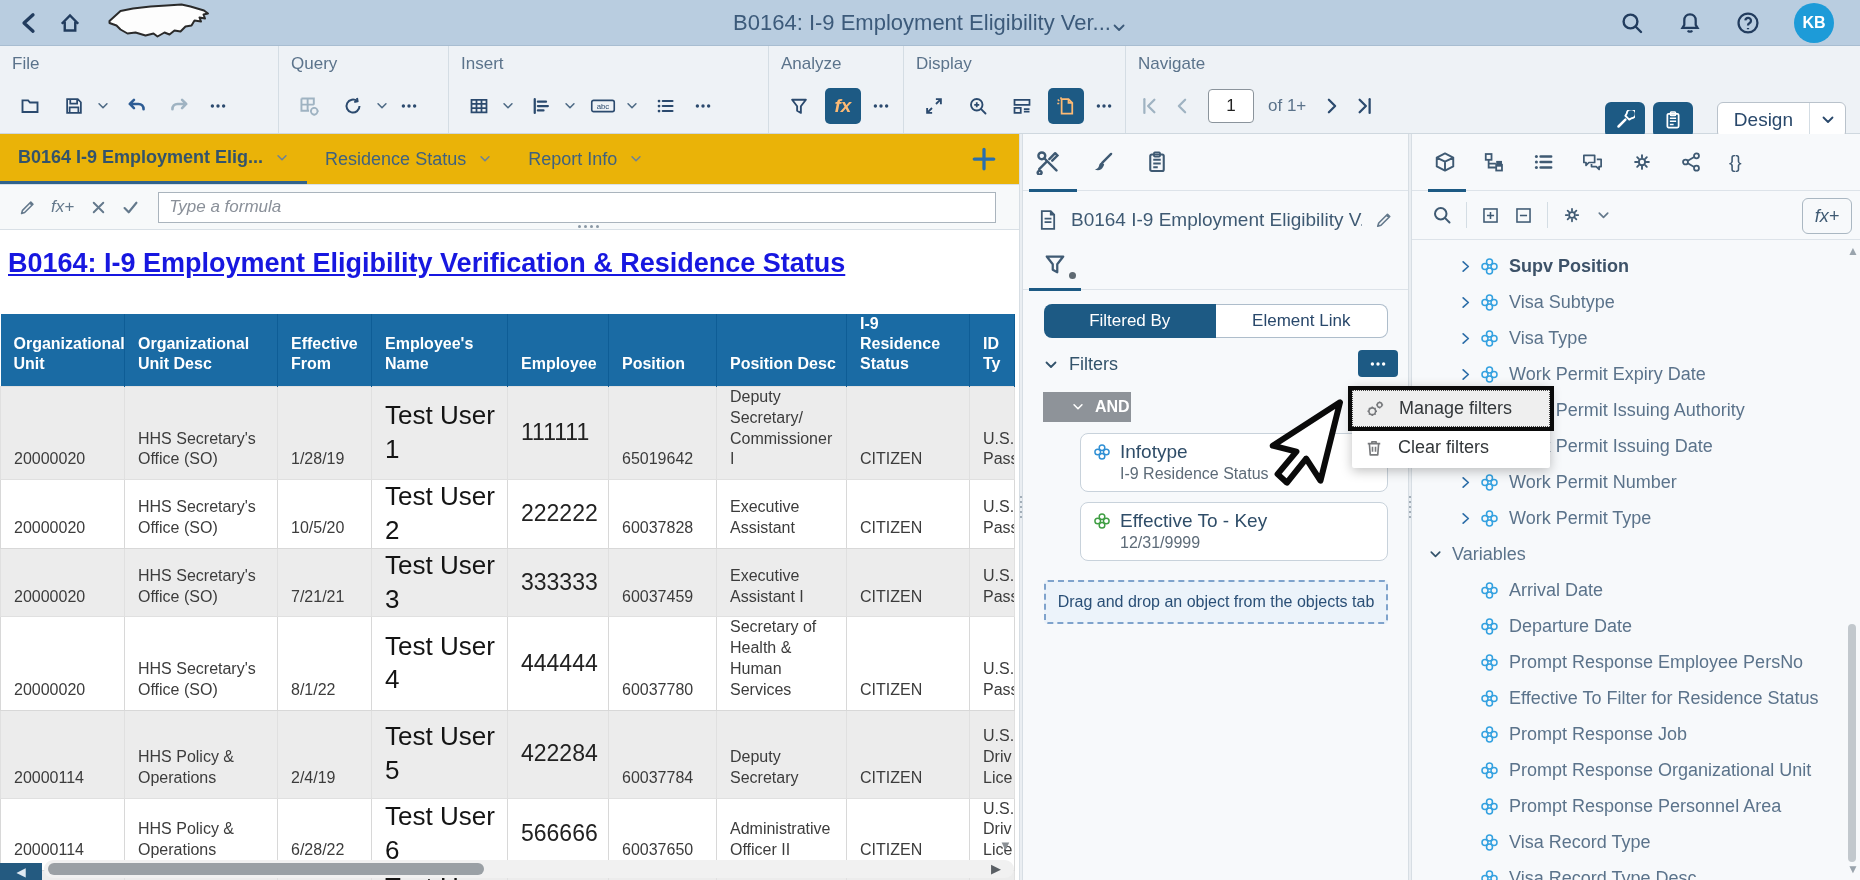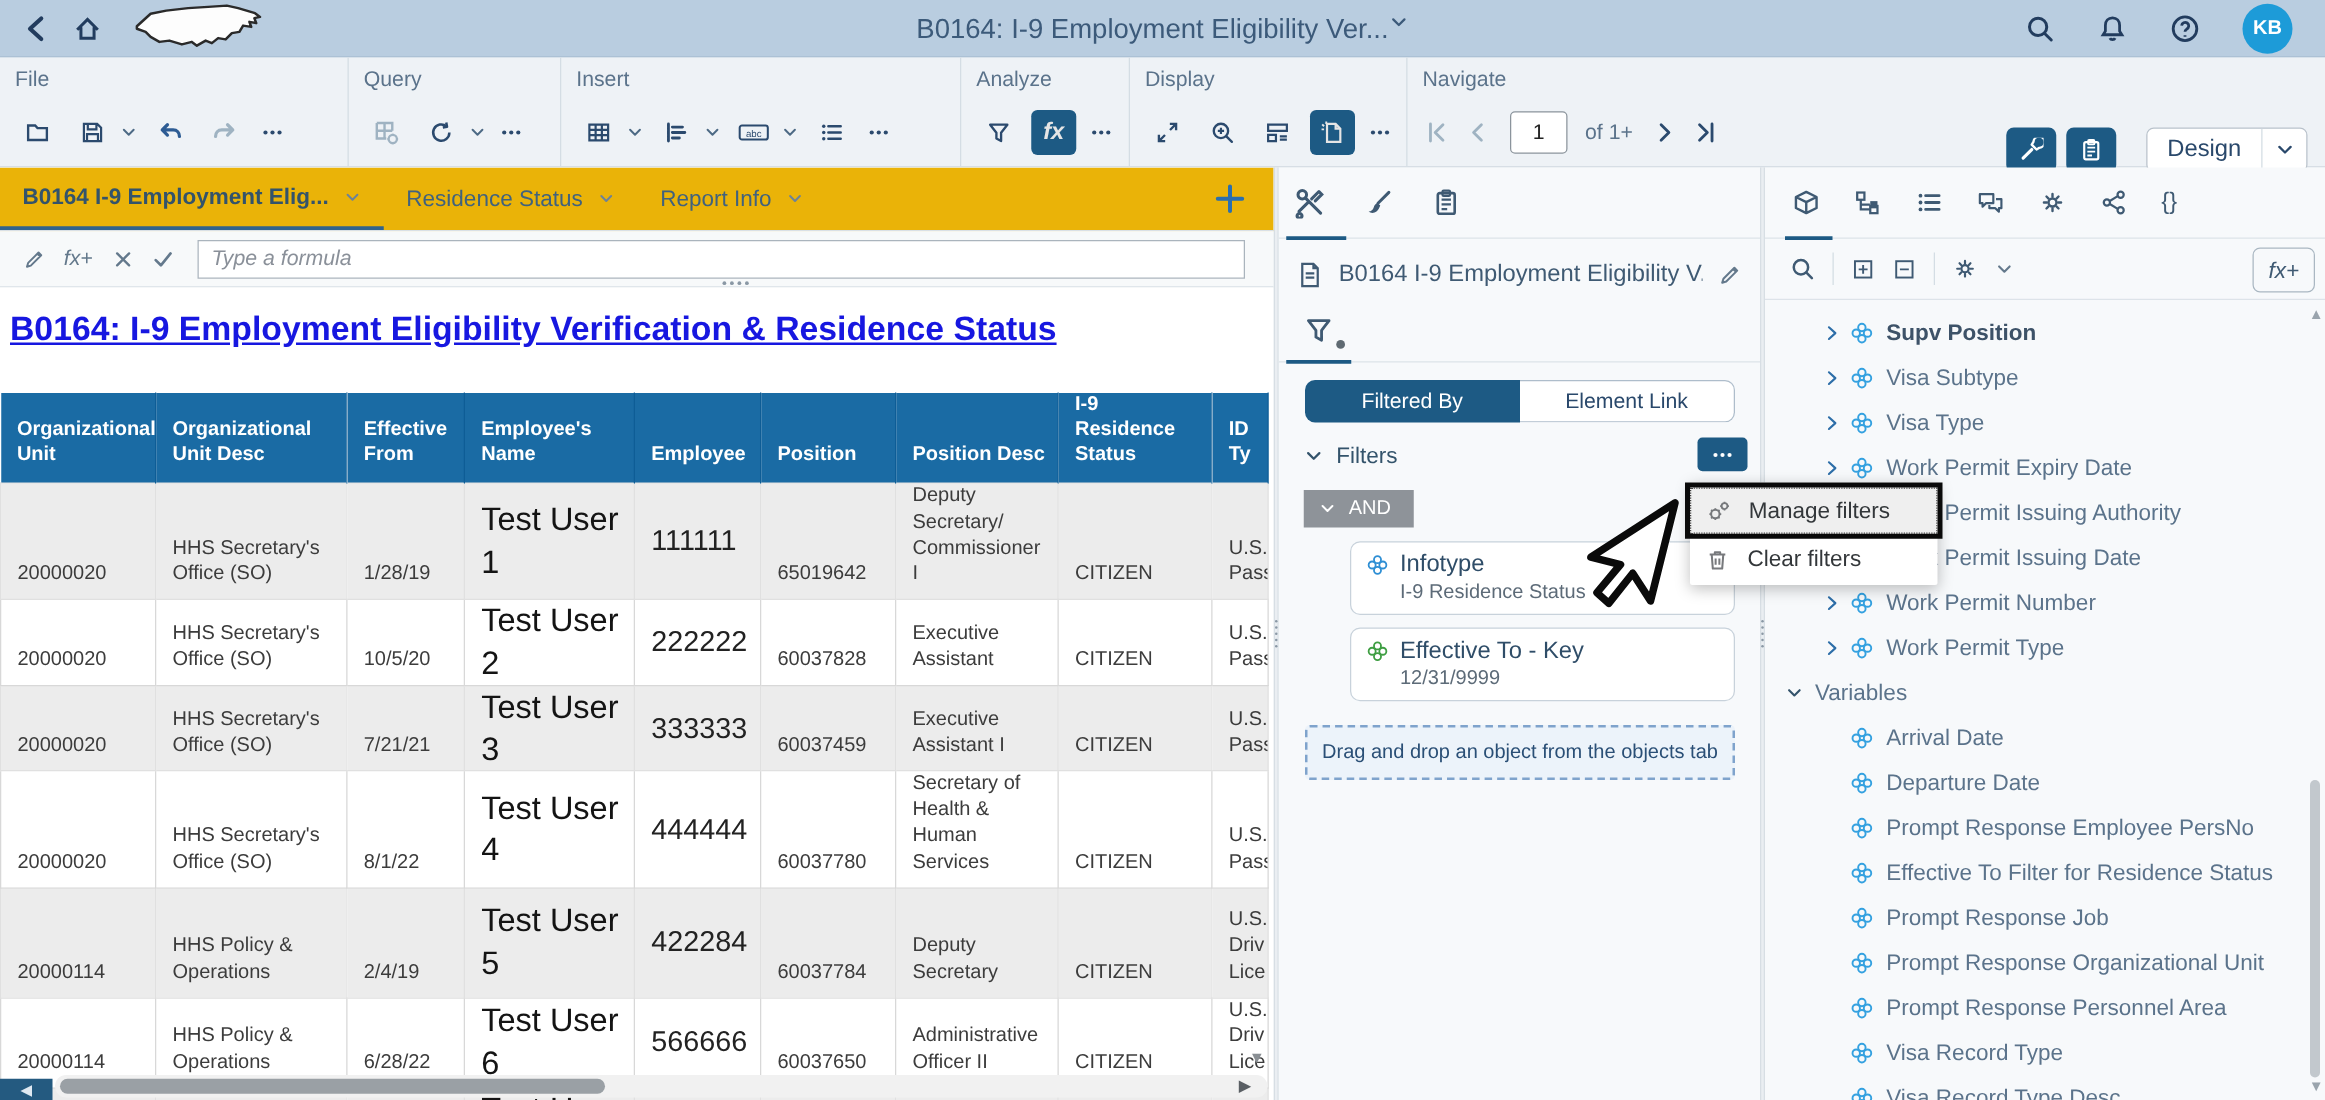--- a/index.html
+++ b/index.html
@@ -4,34 +4,34 @@
 <style>
   *{box-sizing:border-box;margin:0;padding:0;font-family:"Liberation Sans",sans-serif}
   html,body{width:1860px;height:880px;overflow:hidden;background:#fff;position:relative}
   svg{display:block}
 
   
   #topbar{position:absolute;left:0;top:0;width:1860px;height:46px;background:#b9cde0;display:flex;align-items:center;border-bottom:1px solid #a8bdd1}
   .tb-left{display:flex;align-items:center;gap:16px;padding-left:18px}
   .tb-ic{color:#223c5e;width:24px;height:24px;cursor:pointer}
   #nc-logo{margin-left:6px}
-  #tb-title{position:absolute;left:50%;transform:translateX(-50%);display:flex;align-items:flex-start;gap:0;color:#3c5a7a;font-size:22px;white-space:nowrap}
+  #tb-title{position:absolute;left:50%;transform:translateX(-50%);display:flex;align-items:flex-end;gap:0;color:#3c5a7a;font-size:22px;white-space:nowrap}
   .tb-right{position:absolute;right:0;top:0;height:46px;display:flex;align-items:center;gap:34px;padding-right:26px}
   .avatar{width:40px;height:40px;border-radius:50%;background:#1d9bd8;color:#fff;font-size:16px;font-weight:bold;display:flex;align-items:center;justify-content:center}
 
   
   #toolbar{position:absolute;left:0;top:46px;width:1860px;height:88px;background:#eef2f6;border-bottom:1px solid #cfd8df;display:flex}
   .tgroup{padding:8px 10px 0 12px;border-right:1px solid #d4dde4;height:100%}
   .tgroup:last-of-type{border-right:none}
   .tg-label{color:#5b738b;font-size:17px;height:26px}
   .tg-row{display:flex;align-items:center;gap:8px;margin-top:8px}
   .tbtn{min-width:36px;height:36px;border-radius:5px;display:flex;align-items:center;justify-content:center;color:#2b4a6e;cursor:pointer}
   .tbtn.small{min-width:24px}
   .tbtn.dis{color:#9fb3c2}
-  .tbtn.active{background:#1d5a84;color:#e5e5e5}
+  .tbtn.active{background:#1d5a84;color:#fdba74}
   .chev{width:14px;height:14px;color:#4d6a85;margin-left:-4px}
   .fx-txt{font-style:italic;font-size:19px;font-weight:bold}
   .page-box{width:46px;height:34px;border:1px solid #8b949c;border-radius:4px;background:#fff;color:#222;font-size:17px;display:flex;align-items:center;justify-content:center;margin:0 6px}
   .of-label{color:#5b738b;font-size:17px;margin-right:6px;white-space:nowrap}
   #tb-right-btns{position:absolute;right:14px;top:56px;display:flex;gap:8px;align-items:center}
   .sqbtn{width:40px;height:36px;border-radius:6px;background:#1d5a84;color:#fff;display:flex;align-items:center;justify-content:center;cursor:pointer}
   #design-btn{height:36px;border:1px solid #b9c2cb;border-radius:6px;background:#fff;display:flex;align-items:center;overflow:hidden;margin-left:16px}
   #design-btn .dlab{padding:0 16px;color:#29486b;font-size:19px}
   #design-btn .dchev{width:36px;height:36px;border-left:1px solid #d4dde4;display:flex;align-items:center;justify-content:center;color:#29486b}
 
@@ -89,21 +89,21 @@
   .mp-doc .doc-title{font-size:19px;color:#3f5a73;flex:1;white-space:nowrap;overflow:hidden}
   .mp-funnelrow{height:42px;border-bottom:1px solid #dde3e9;display:flex;align-items:flex-start;padding:4px 0 0 20px;position:relative}
   .fdot{width:7px;height:7px;border-radius:50%;background:#5f6a72;margin:20px 0 0 2px}
   .mp-seg{display:flex;margin:14px 20px 0 21px}
   .seg{flex:1;height:34px;font-size:17px;display:flex;align-items:center;justify-content:center;cursor:pointer}
   .seg.on{background:#1d5a84;color:#fff;border-radius:8px 0 0 8px}
   .seg.off{background:#fff;color:#29486b;border:1px solid #aebdcb;border-left:none;border-radius:0 8px 8px 0}
   .mp-fhead{display:flex;align-items:center;margin:16px 10px 0 20px;position:relative}
   .mp-fhead .flabel{font-size:18px;color:#33536b;margin-left:10px}
   .ooo-btn{position:absolute;right:0;top:-4px;width:40px;height:27px;background:#1d5a84;border-radius:4px;color:#fff;display:flex;align-items:center;justify-content:center;cursor:pointer}
-  .mp-and{margin:17px 0 0 20px;width:88px;height:30px;background:#8e9399;color:#fff;font-size:16px;font-weight:normal;display:flex;align-items:center;gap:10px;padding-left:12px;cursor:pointer}
+  .mp-and{margin:17px 0 0 20px;width:88px;height:30px;background:#8e9399;color:#fff;font-size:16px;font-weight:bold;display:flex;align-items:center;gap:10px;padding-left:28px;cursor:pointer}
   .cards{margin:11px 20px 0 57px;display:flex;flex-direction:column;gap:10px}
   .fcard{background:#fff;border:1px solid #c8d2db;border-radius:8px;padding:7px 12px 8px 12px;cursor:pointer}
   .fcard .crow{display:flex;align-items:center;gap:9px;font-size:19px;color:#2f4d68}
   .fcard .cval{font-size:16px;color:#5d6b78;margin:2px 0 0 27px}
   .dropzone{margin:19px 20px 0 21px;border:2px dashed #7fa3cc;border-radius:4px;background:#ecf3fa;color:#2a4f76;font-size:16px;text-align:center;padding:11px 6px;cursor:pointer}
 
   
   .rp-iconrow{height:57px;border-bottom:1px solid #dde3e9;display:flex;align-items:center;gap:27px;padding-left:22px;position:relative;color:#3f5a73}
   .rp-ul{position:absolute;bottom:-2px;left:16px;width:38px;height:3px;background:#1d5a84}
   .rp-tools{height:49px;border-bottom:1px solid #dde3e9;display:flex;align-items:center;gap:14px;padding-left:20px;color:#3f5a73;position:relative}

